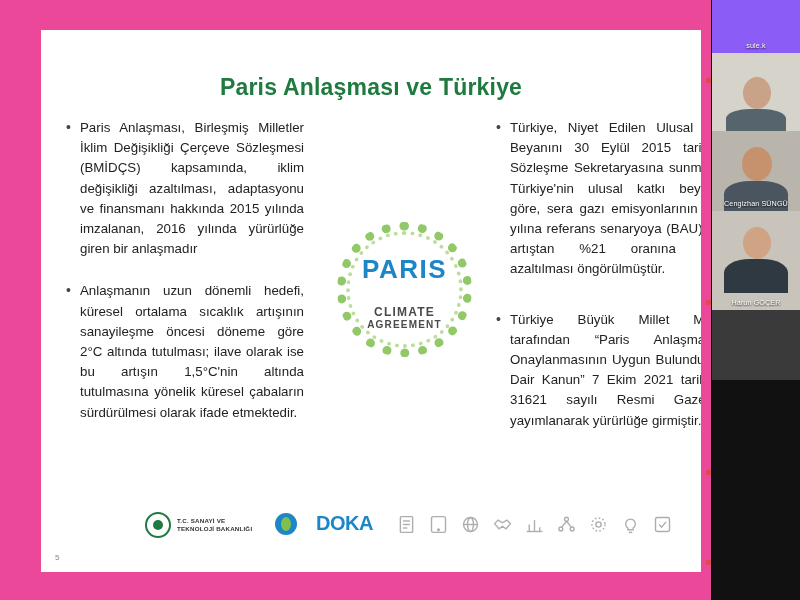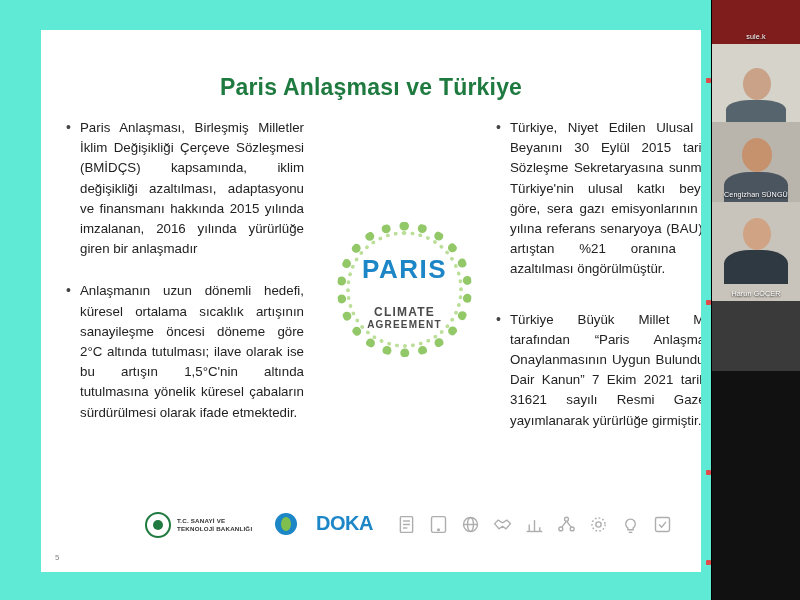--- a/index.html
+++ b/index.html
@@ -19,21 +19,21 @@
     height: 600px;
     background: #000000;
   }
   
   #slide-stage {
     position: absolute;
     left: 0;
     top: 0;
     width: 712px;
     height: 600px;
-    background: #5eead4;
+    background: #ec4899;
   }
   #slide {
     position: absolute;
     left: 41px;
     top: 30px;
     width: 660px;
     height: 542px;
     background: #ffffff;
     overflow: hidden;
   }
@@ -252,21 +252,21 @@
   .tile .head {
     position: absolute;
     border-radius: 50%;
     background: #caa88c;
   }
   .tile .body {
     position: absolute;
     border-radius: 40% 40% 0 0;
   }
   #tile-0 { height: 76px; background: #9aa3a8; }
-  #tile-1 { height: 44px; background: #7f1d1d; }
+  #tile-1 { height: 53px; background: #8b5cf6; }
   #tile-2 { height: 78px; background: #d6d3ca; }
   #tile-3 { height: 86px; background: #8d959a; }
   #tile-4 { height: 80px; background: #b9b5ac; }
   #tile-5 { height: 99px; background: #c9c4bb; }
   #tile-6 { height: 74px; background: #2a2a2a; }
   #tile-7 { height: 70px; background: #3a3a3a; }
 
   .scroll-dot {
     position: absolute;
     left: -6px;

